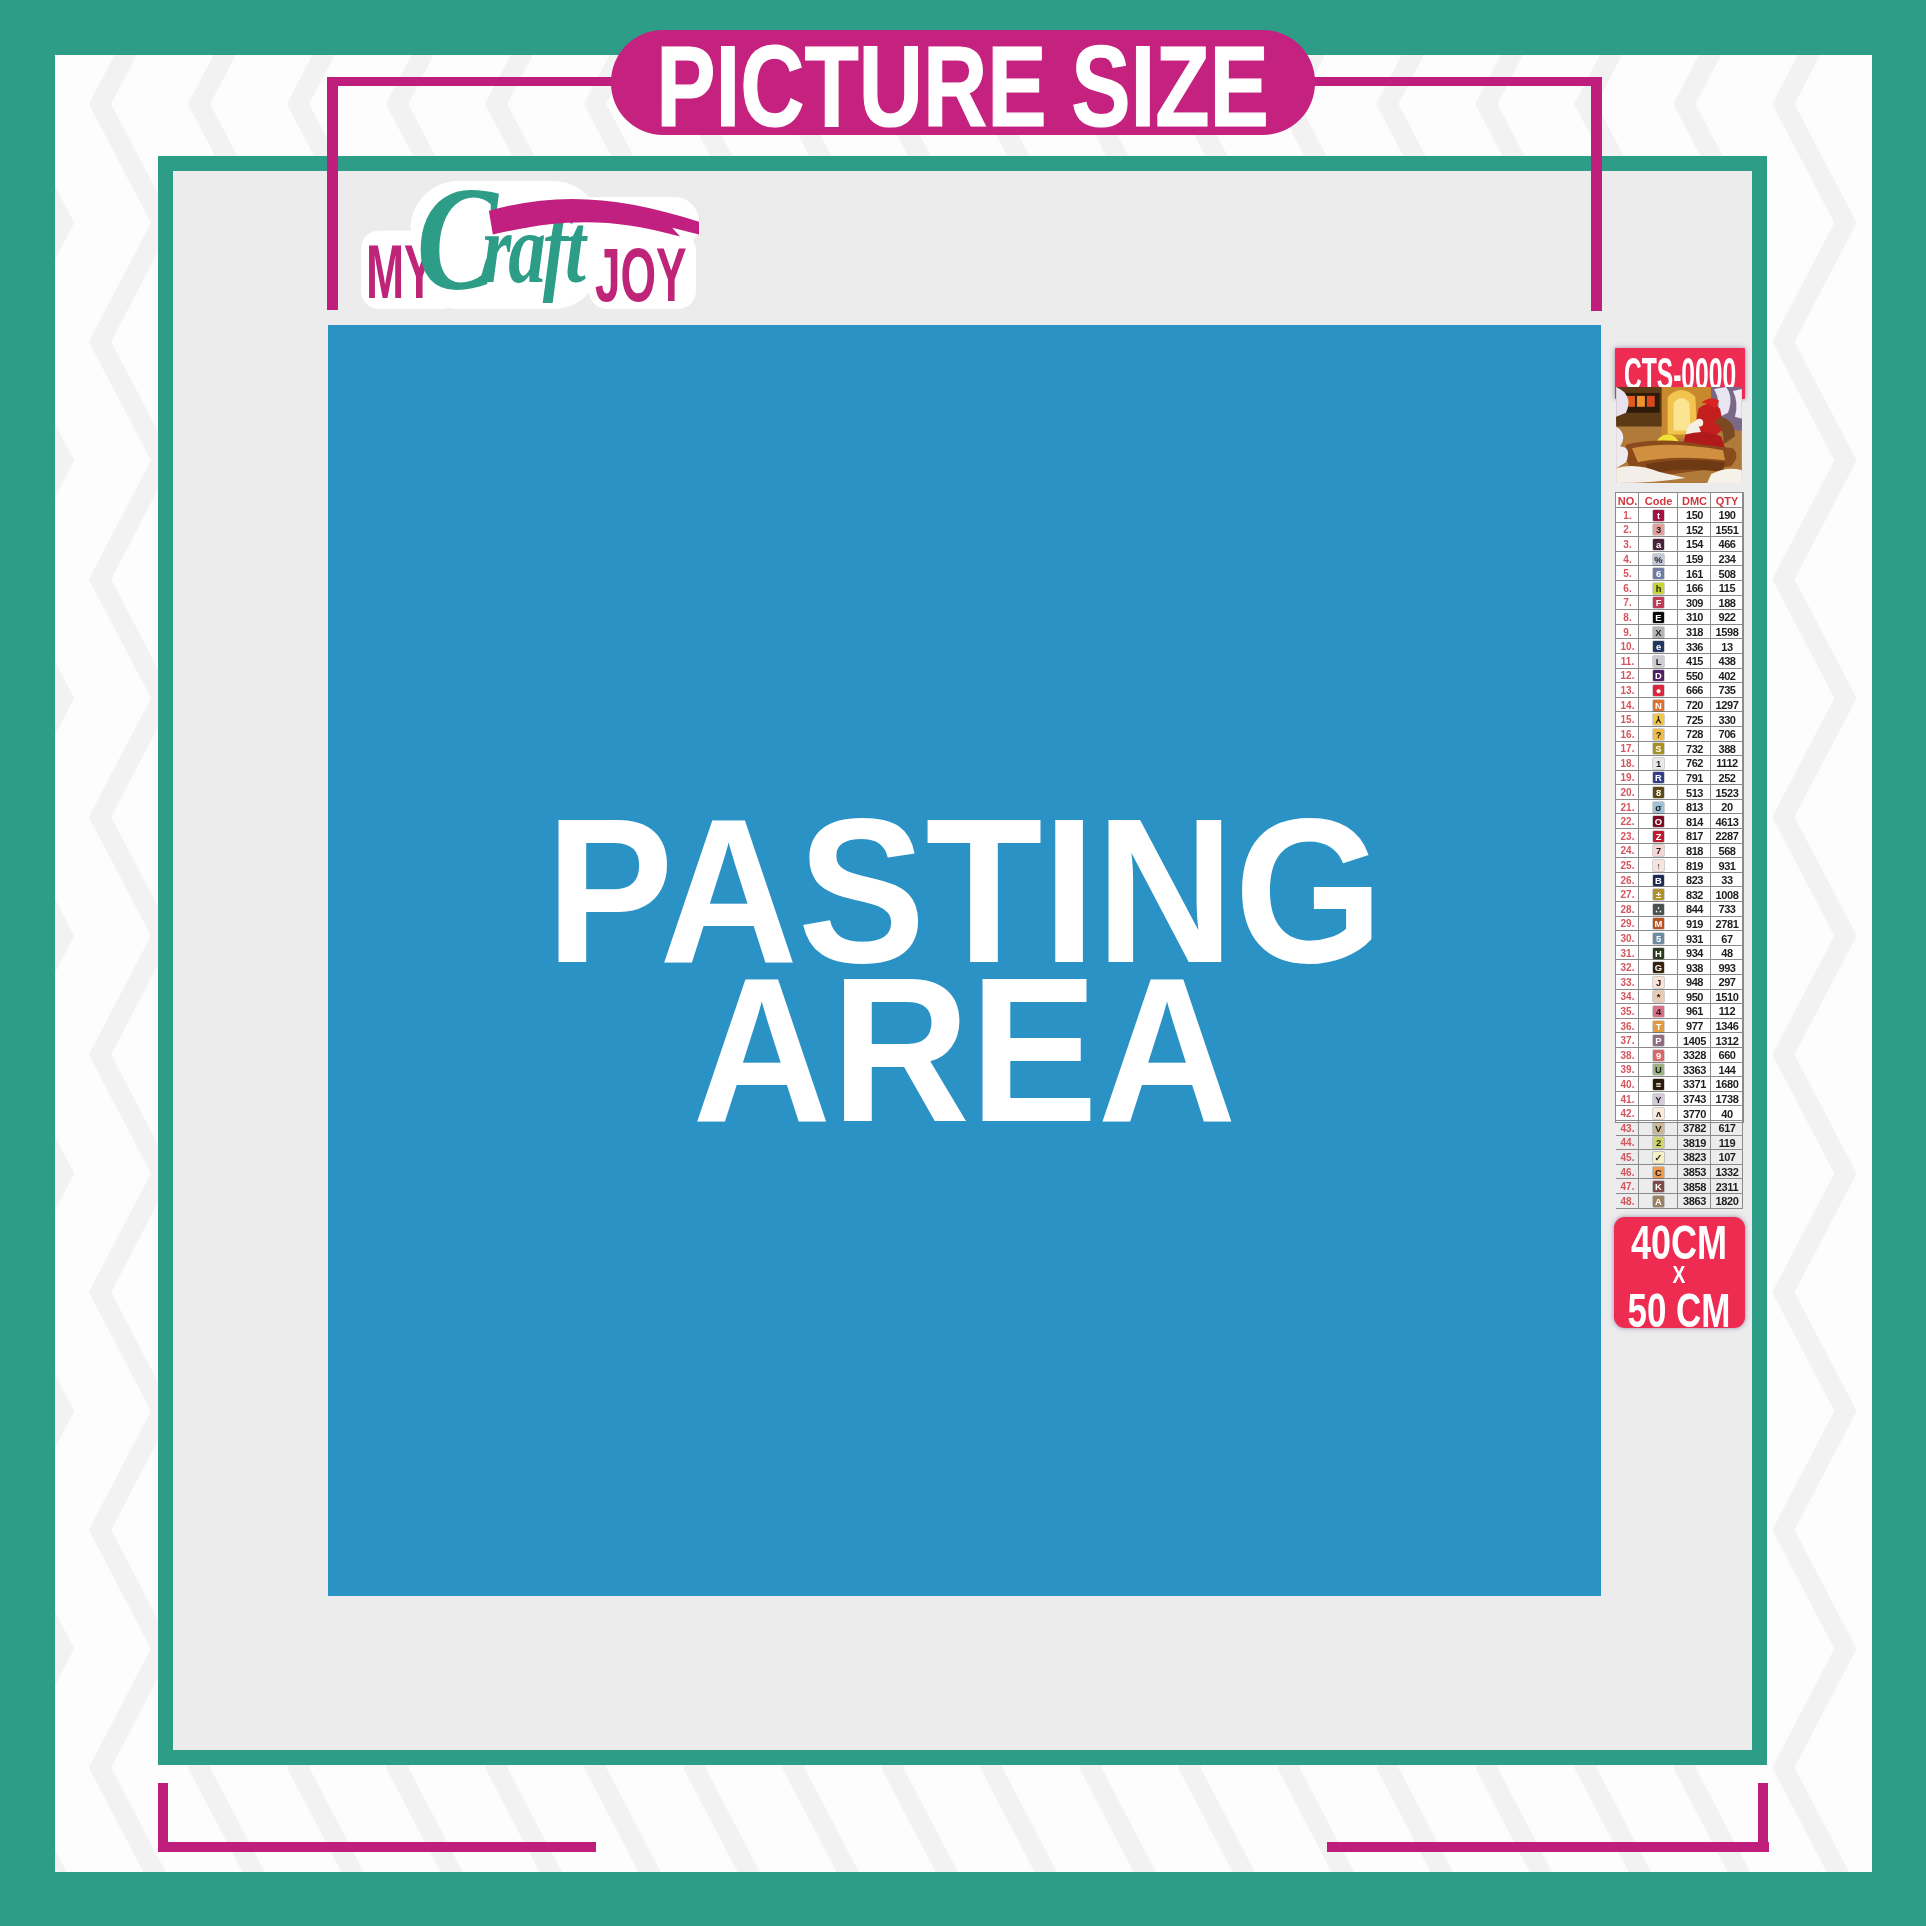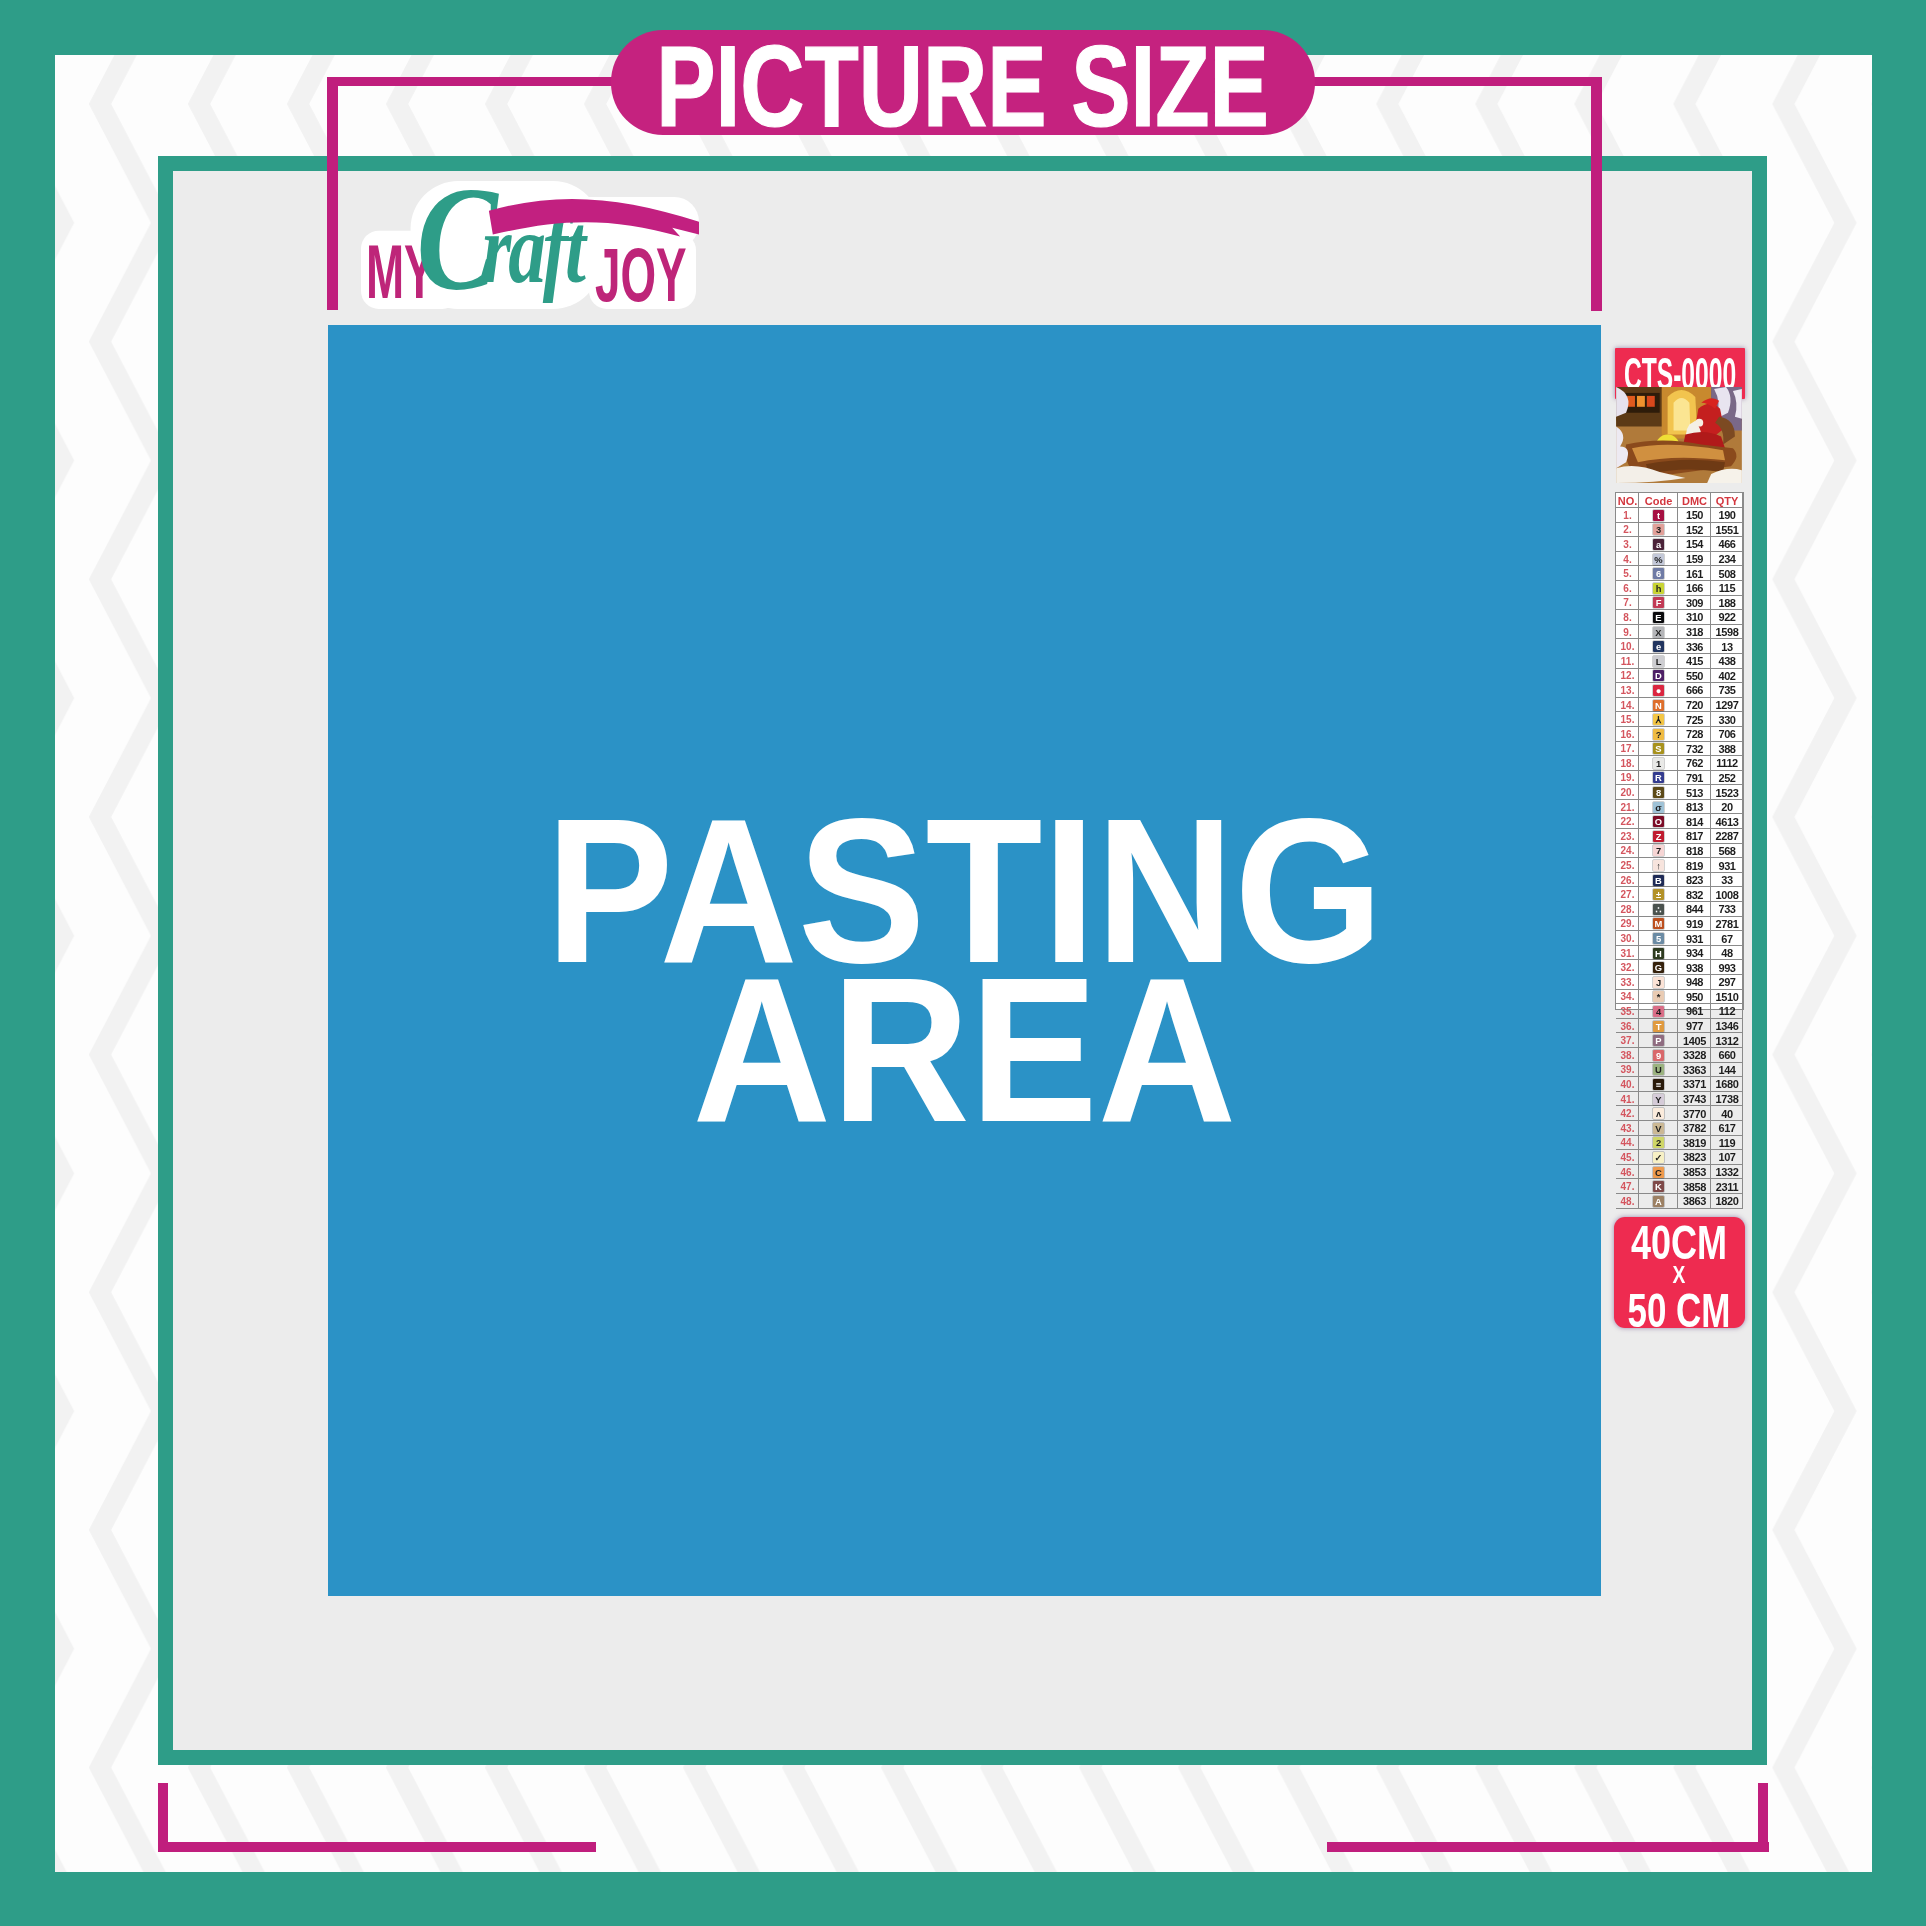--- a/index.html
+++ b/index.html
@@ -123,21 +123,21 @@
   <path d="M10 58 Q46 50 86 58 L118 62 Q126 70 116 80 L28 92 Q6 82 10 58 Z" fill="#8A4A1C"></path>
   <path d="M16 62 Q52 54 108 64 L110 74 Q58 68 22 76 Z" fill="#D09040"></path>
   <path d="M30 78 Q70 70 110 76 L108 86 Q66 80 34 88 Z" fill="#6E3A14"></path>
 
   <path d="M0 40 q12 8 4 20 q12 0 6 16 L0 82 Z" fill="#EDEAF2"></path>
   <path d="M0 82 Q20 76 44 86 L70 92 Q40 97 0 97 Z" fill="#F3EFE8"></path>
   <path d="M96 88 Q112 80 127 84 V97 H92 Z" fill="#F6F2EA"></path>
   <path d="M0 0 q18 8 10 26 L0 30 Z" fill="#E6E2EE"></path>
 </svg>
 
-<div class="abs grid" style="left:1615px;top:492px;width:129px;height:518px;">
+<div class="abs grid" style="left:1615px;top:492px;width:129px;height:631px;">
 <div class="c hd">NO.</div>
 <div class="c hd">Code</div>
 <div class="c hd">DMC</div>
 <div class="c hd">QTY</div>
 <div class="c no">1.</div>
       <div class="c">
         <span class="sq" style="background:#A61042;color:#fff">t</span>
       </div>
       <div class="c v">150</div>
       <div class="c v">190</div>

